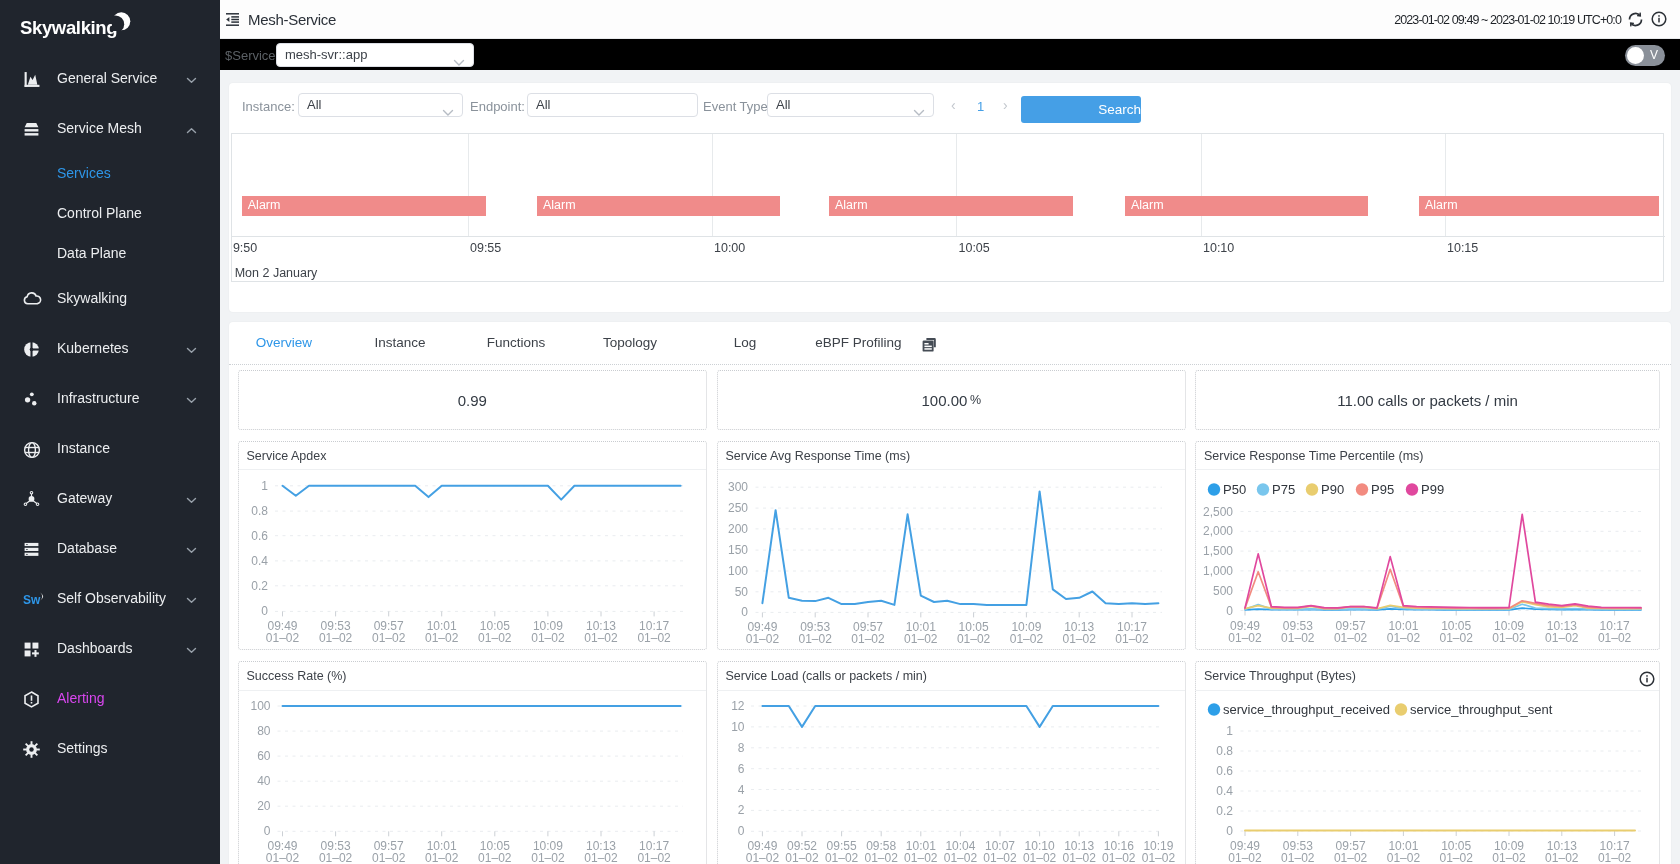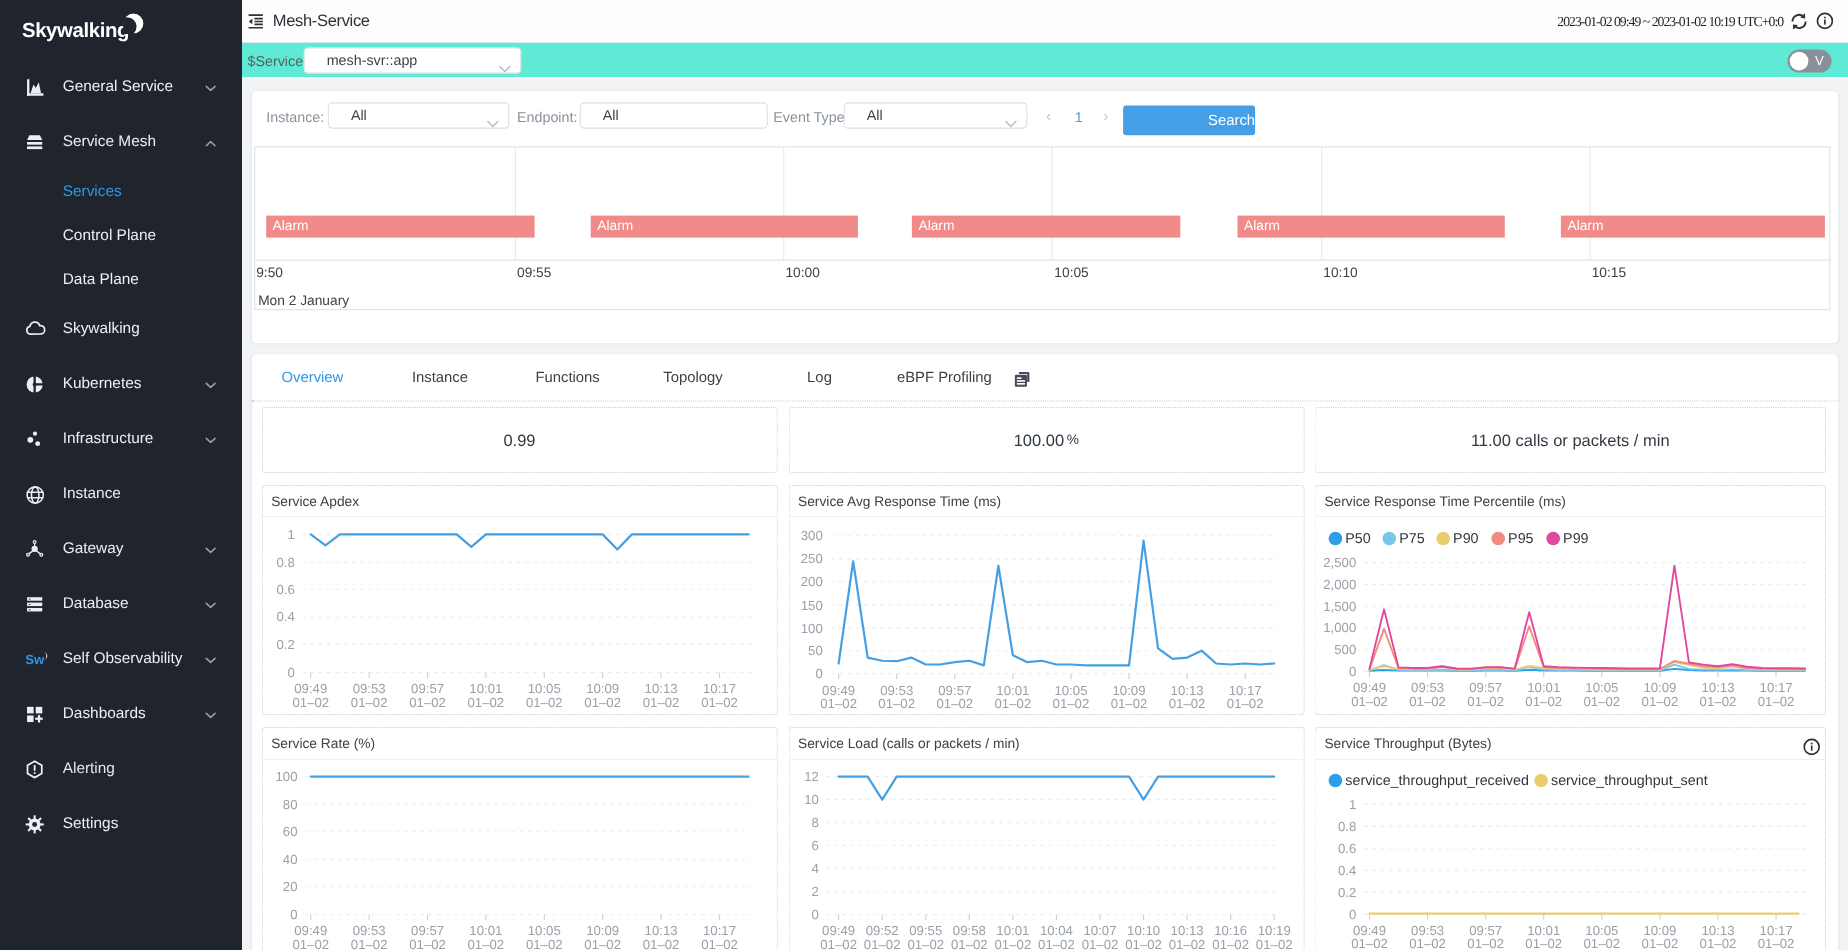--- a/index.html
+++ b/index.html
@@ -1,33 +1,33 @@
 <!DOCTYPE html>
 <html><head><meta charset="utf-8"><style>
 * { margin:0; padding:0; box-sizing:border-box; }
 html,body { width:1680px; height:864px; overflow:hidden; font-family:"Liberation Sans",sans-serif; background:#f1f3f5; }
 .side { position:absolute; left:0; top:0; width:220px; height:864px; background:#20252d; }
 .logo { position:absolute; left:20px; top:17px; color:#fff; font-size:18.5px; font-weight:bold; letter-spacing:-0.35px; display:flex; align-items:center; }
 .ic { position:absolute; left:23px; width:18px; height:18px; }
 .mi { position:absolute; font-size:14px; }
 .chev { position:absolute; left:186px; }
 .topbar { position:absolute; left:220px; top:0; width:1460px; height:39px; background:#fdfdfd; border-bottom:1px solid #e8eaec; }
-.varsbar { position:absolute; left:220px; top:39px; width:1460px; height:31px; background:#5eead4; }
+.varsbar { position:absolute; left:220px; top:39px; width:1460px; height:31px; background:#000000; }
 .fcard { position:absolute; left:229px; top:83px; width:1442px; height:229px; background:#fff; border-radius:4px; box-shadow:0 0 2px rgba(0,0,0,0.06); }
 .tcard { position:absolute; left:229px; top:322px; width:1442px; height:560px; background:#fff; border-radius:4px; box-shadow:0 0 2px rgba(0,0,0,0.06); }
 .flabel { position:absolute; top:99px; font-size:13px; color:#8a929b; }
-.fsel { position:absolute; top:93px; height:24px; background:#fff; border:1px solid #dcdfe5; border-radius:4px; font-size:13px; color:#3d4249; line-height:22px; padding-left:20px; }
+.fsel { position:absolute; top:93px; height:24px; background:#fff; border:1px solid #dcdfe5; border-radius:4px; font-size:13px; color:#3d4249; line-height:22px; padding-left:8px; }
 .tbox { position:absolute; left:1.7px; top:50.3px; width:1433px; height:148.7px; border:1px solid #dfe3e6; }
 .abar { position:absolute; top:61.8px; height:19.5px; background:#f08b8a; color:#fff; font-size:12.5px; line-height:19.5px; padding-left:6px; overflow:hidden; }
 .tlab { position:absolute; top:107px; font-size:12.5px; color:#3d4249; white-space:nowrap; }
 .tab { position:absolute; top:13px; width:140px; text-align:center; font-size:13.5px; }
 .gcard { position:absolute; background:#fff; border:1px dotted #c9ccd0; border-radius:3px; }
 .chead { position:absolute; left:0; top:0; width:100%; height:28.5px; border-bottom:1px solid #eef0f2; font-size:12.5px; color:#3d4249; line-height:28px; padding-left:8px; }
 .mval { position:absolute; left:0; top:0; width:100%; height:100%; display:flex; align-items:center; justify-content:center; font-size:15px; color:#333a43; }
-.mono { font-family:Liberation Serif, serif; }
+.mono { font-family:Liberation Sans, sans-serif; }
 </style></head>
 <body>
 <div class="side">
   <div class="logo">Skywalking<svg width="19" height="19" viewBox="0 0 19 19" style="margin-left:-5px;margin-top:-13px">
         <circle cx="9.3" cy="9.3" r="9" fill="#fff"></circle>
         <circle cx="3.6" cy="12.2" r="8.6" fill="#20252d"></circle>
       </svg></div>
   <div class="ic" style="top:71px"><svg width="17" height="17" viewBox="0 0 16 16">
         <path fill="#eceef0" d="M1.5 1h2v14h-2z"></path>
         <path fill="#eceef0" d="M1.5 13h14v2h-14z"></path>
@@ -131,21 +131,21 @@
       </svg></div>
     <div class="mi" style="top:640px;left:57px;color:#eceef0">Dashboards</div>
     <svg class="chev" style="top:647px;transform:none" width="11" height="7" viewBox="0 0 11 7">
       <polyline points="1.5,1.5 5.5,5.2 9.5,1.5" fill="none" stroke="#98a1aa" stroke-width="1.4" stroke-linecap="round" stroke-linejoin="round"></polyline>
     </svg>
     <div class="ic" style="top:691px"><svg width="17" height="17" viewBox="0 0 16 16">
         <path d="M8 1 L14.1 4.5 L14.1 11.5 L8 15 L1.9 11.5 L1.9 4.5 Z" fill="none" stroke="#eceef0" stroke-width="1.5"></path>
         <rect x="7.25" y="4.2" width="1.5" height="5" fill="#eceef0"></rect>
         <rect x="7.25" y="10.3" width="1.5" height="1.5" fill="#eceef0"></rect>
       </svg></div>
-    <div class="mi" style="top:690px;left:57px;color:#e5e5e5">Alerting</div>
+    <div class="mi" style="top:690px;left:57px;color:#d946ef">Alerting</div>
     <div class="ic" style="top:741px"><svg width="17" height="17" viewBox="0 0 16 16">
         <g fill="#eceef0">
           <rect x="7.1" y="0.2" width="1.8" height="3.4" transform="rotate(0 8 8)"></rect>
           <rect x="7.1" y="0.2" width="1.8" height="3.4" transform="rotate(45 8 8)"></rect>
           <rect x="7.1" y="0.2" width="1.8" height="3.4" transform="rotate(90 8 8)"></rect>
           <rect x="7.1" y="0.2" width="1.8" height="3.4" transform="rotate(135 8 8)"></rect>
           <rect x="7.1" y="0.2" width="1.8" height="3.4" transform="rotate(180 8 8)"></rect>
           <rect x="7.1" y="0.2" width="1.8" height="3.4" transform="rotate(225 8 8)"></rect>
           <rect x="7.1" y="0.2" width="1.8" height="3.4" transform="rotate(270 8 8)"></rect>
           <rect x="7.1" y="0.2" width="1.8" height="3.4" transform="rotate(315 8 8)"></rect>
@@ -386,21 +386,21 @@
         <text x="76" y="52" font-size="13" fill="#31363d">P75</text>
         <circle cx="116" cy="47.5" r="6.2" fill="#e9cd6f"></circle>
         <text x="125" y="52" font-size="13" fill="#31363d">P90</text>
         <circle cx="166" cy="47.5" r="6.2" fill="#f28b80"></circle>
         <text x="175" y="52" font-size="13" fill="#31363d">P95</text>
         <circle cx="216" cy="47.5" r="6.2" fill="#e0489e"></circle>
         <text x="225" y="52" font-size="13" fill="#31363d">P99</text>
       </svg>
     </div>
     <div class="gcard" style="left:8.5px;top:339px;width:469.5px;height:209.8px">
-      <div class="chead">Service Rate (%)</div>
+      <div class="chead">Success Rate (%)</div>
       <svg width="470" height="210" viewBox="0 0 470 210" style="position:absolute;left:0;top:0">
         <line x1="38.5" y1="44" x2="444" y2="44" stroke="#e9ecef" stroke-width="1" stroke-dasharray="3 4.5"></line>
         <line x1="38.5" y1="69.1" x2="444" y2="69.1" stroke="#e9ecef" stroke-width="1" stroke-dasharray="3 4.5"></line>
         <line x1="38.5" y1="94.1" x2="444" y2="94.1" stroke="#e9ecef" stroke-width="1" stroke-dasharray="3 4.5"></line>
         <line x1="38.5" y1="119.2" x2="444" y2="119.2" stroke="#e9ecef" stroke-width="1" stroke-dasharray="3 4.5"></line>
         <line x1="38.5" y1="144.2" x2="444" y2="144.2" stroke="#e9ecef" stroke-width="1" stroke-dasharray="3 4.5"></line>
         <line x1="38.5" y1="169.3" x2="444" y2="169.3" stroke="#e9ecef" stroke-width="1" stroke-dasharray="3 4.5"></line>
         <text x="31.5" y="48" text-anchor="end" font-size="12" fill="#9aa1a8">100</text>
         <text x="31.5" y="73.1" text-anchor="end" font-size="12" fill="#9aa1a8">80</text>
         <text x="31.5" y="98.1" text-anchor="end" font-size="12" fill="#9aa1a8">60</text>

